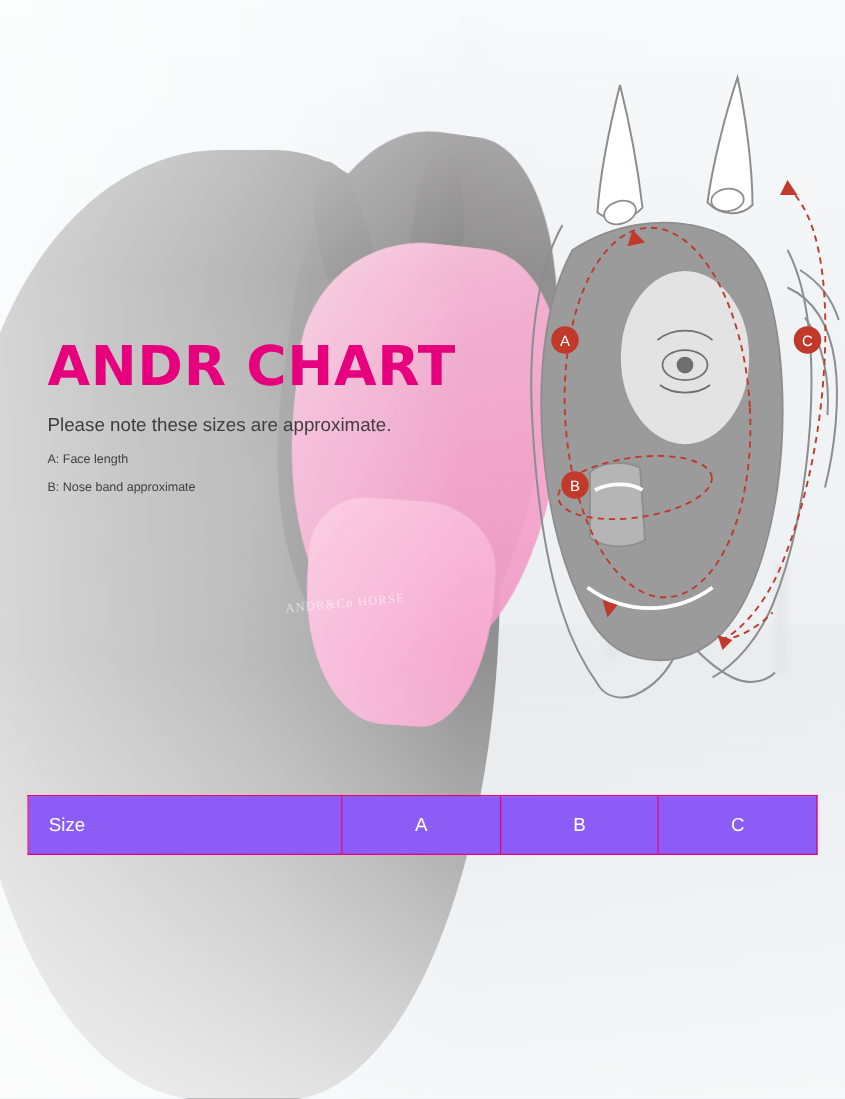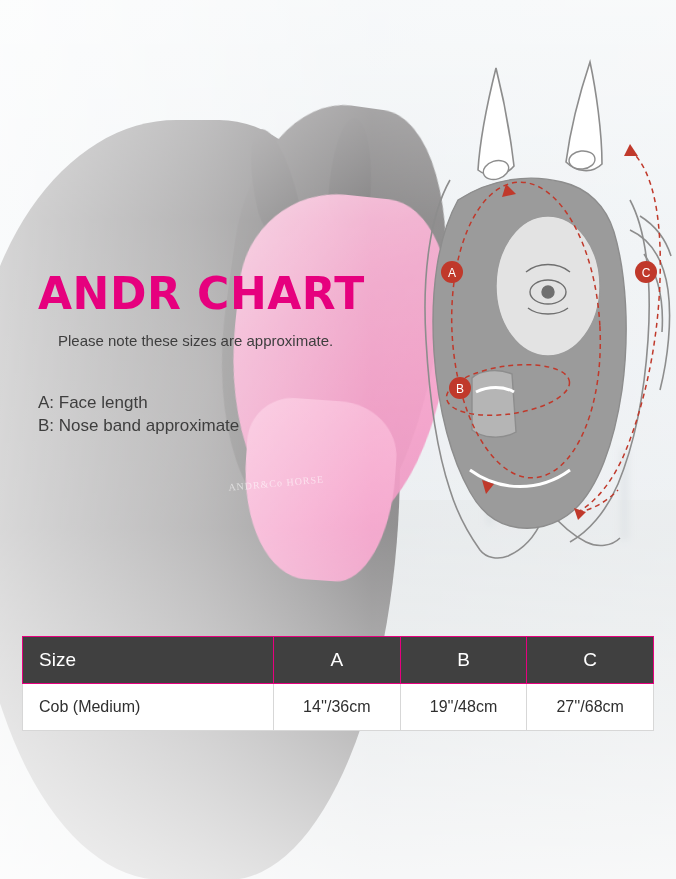--- a/index.html
+++ b/index.html
@@ -118,48 +118,47 @@
     letter-spacing: 0.5px;
     color: #e6007e;
     font-family: "DejaVu Sans", sans-serif;
   }
   .subtitle {
     position: absolute;
     left: 38px; top: 332px;
     font-size: 15px;
     color: #3e3e3e;
     font-family: "Liberation Sans", sans-serif;
-    margin-left: 20px;
   }
   .legend {
     position: absolute;
-    left: 38px; top: 391px;
-    font-size: 17px;
+    left: 38px; top: 356px;
+    font-size: 10px;
     color: #3e3e3e;
     line-height: 23px;
   }
   .legend div { white-space: nowrap; }
 
   
   .table {
     position: absolute;
     left: 22px; top: 636px;
     width: 632px;
     border-collapse: collapse;
   }
   .table th, .table td {
     border: 1px solid #d7d7d7;
     height: 47px;
     font-weight: normal;
   }
   .table thead th {
-    background: #404040;
+    background: #8b5cf6;
     color: #ffffff;
     border-color: #e6007e;
-    font-size: 19px;
+    font-size: 15px;
   }
   .table thead th.c0 { text-align: left; padding-left: 16px; width: 252px; }
   .table thead th.c1, .table thead th.c2, .table thead th.c3 { text-align: center; width: 127px; }
   .table tbody td {
     background: #ffffff;
     color: #2f2f2f;
     font-size: 16px;
   }
   .table tbody td.c0 { text-align: left; padding-left: 16px; }
   .table tbody td.cc { text-align: center; }
@@ -277,22 +276,16 @@
   <table class="table">
     <thead>
       <tr>
         <th class="c0">Size</th>
         <th class="c1">A</th>
         <th class="c2">B</th>
         <th class="c3">C</th>
       </tr>
     </thead>
     <tbody>
-      <tr>
-        <td class="c0">Cob (Medium)</td>
-        <td class="cc">14''/36cm</td>
-        <td class="cc">19''/48cm</td>
-        <td class="cc">27''/68cm</td>
-      </tr>
     </tbody>
   </table>
 
 </div>
 
 </body></html>

